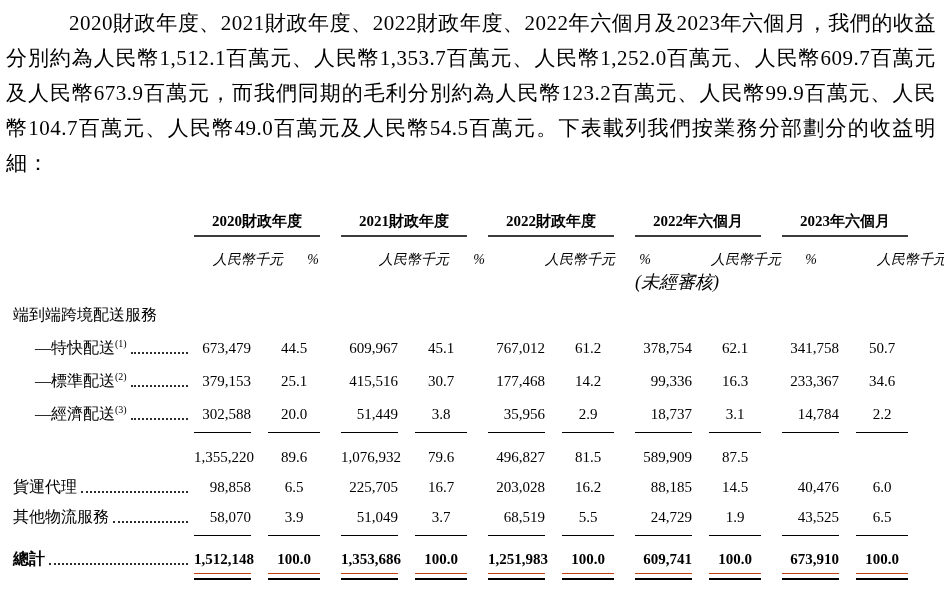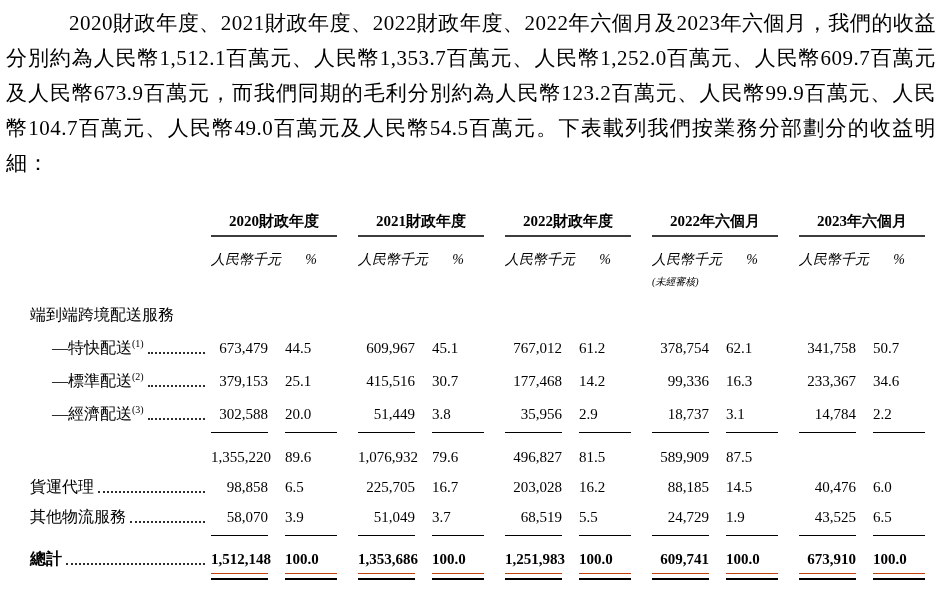--- a/index.html
+++ b/index.html
@@ -10,43 +10,43 @@
   .page{padding:6px 8px 0 6px;}
 
   
   .intro{
     margin:0;font-size:21px;line-height:35px;
     text-align:justify;text-indent:63px;
     letter-spacing:0.5px;
   }
 
   
-  .tbl{margin-left:24px;margin-top:31px;width:895px;}
+  .tbl{margin-left:7px;margin-top:31px;width:895px;}
   .trow{display:flex;align-items:flex-start;}
   .rlabel{
     flex:0 0 181px;width:181px;display:flex;align-items:flex-end;
     font-size:16px;line-height:18px;white-space:nowrap;
   }
   .rlabel.indent{padding-left:22px;flex-basis:159px;width:159px;}
   .group{flex:0 0 126px;width:126px;margin-left:21px;display:flex;align-items:flex-start;}
   .group.first{margin-left:0;}
   .cell{font-size:15px;line-height:18px;white-space:nowrap;}
   .cell.val{flex:0 0 57px;width:57px;text-align:right;}
-  .cell.pct{flex:0 0 52px;width:52px;margin-left:17px;text-align:left;}
+  .cell.pct{flex:0 0 52px;width:52px;margin-left:17px;text-align:center;}
 
   
   .gcol{flex:0 0 126px;width:126px;margin-left:21px;display:flex;flex-direction:column;justify-content:flex-end;}
   .gcol.first{margin-left:0;}
   .gtitle{text-align:center;font-weight:bold;font-size:15px;line-height:18px;white-space:nowrap;}
   .grule{border-bottom:2px solid #3c3c3c;margin-top:5px;height:0;}
-  .units{margin-top:15px;}
+  .units{margin-top:15px;gap:19px;}
   .unit{flex:0 0 57px;width:57px;font-style:italic;font-size:14px;line-height:16px;white-space:nowrap;text-align:left;}
   .pctsym{flex:0 0 52px;width:52px;margin-left:17px;text-align:center;font-style:italic;font-size:14px;line-height:16px;}
   .noterow{margin-top:6px;}
-  .note{font-style:italic;font-size:10px;line-height:16px;white-space:nowrap;text-align:right;}
+  .note{font-style:italic;font-size:18px;line-height:16px;white-space:nowrap;text-align:right;}
 
   
   #rows .trow{margin-top:15px;}
   #rows .trow:nth-child(1){margin-top:16px;}
   #rows .trow:nth-child(6){margin-top:12px;}
   #rows .trow:nth-child(7){margin-top:12px;}
   #rows .trow:nth-child(8){margin-top:14px;}
   .section .rlabel{font-size:16px;}
   .bold{font-weight:bold;}
   sup{font-size:10px;line-height:0;vertical-align:6px;letter-spacing:0;}

